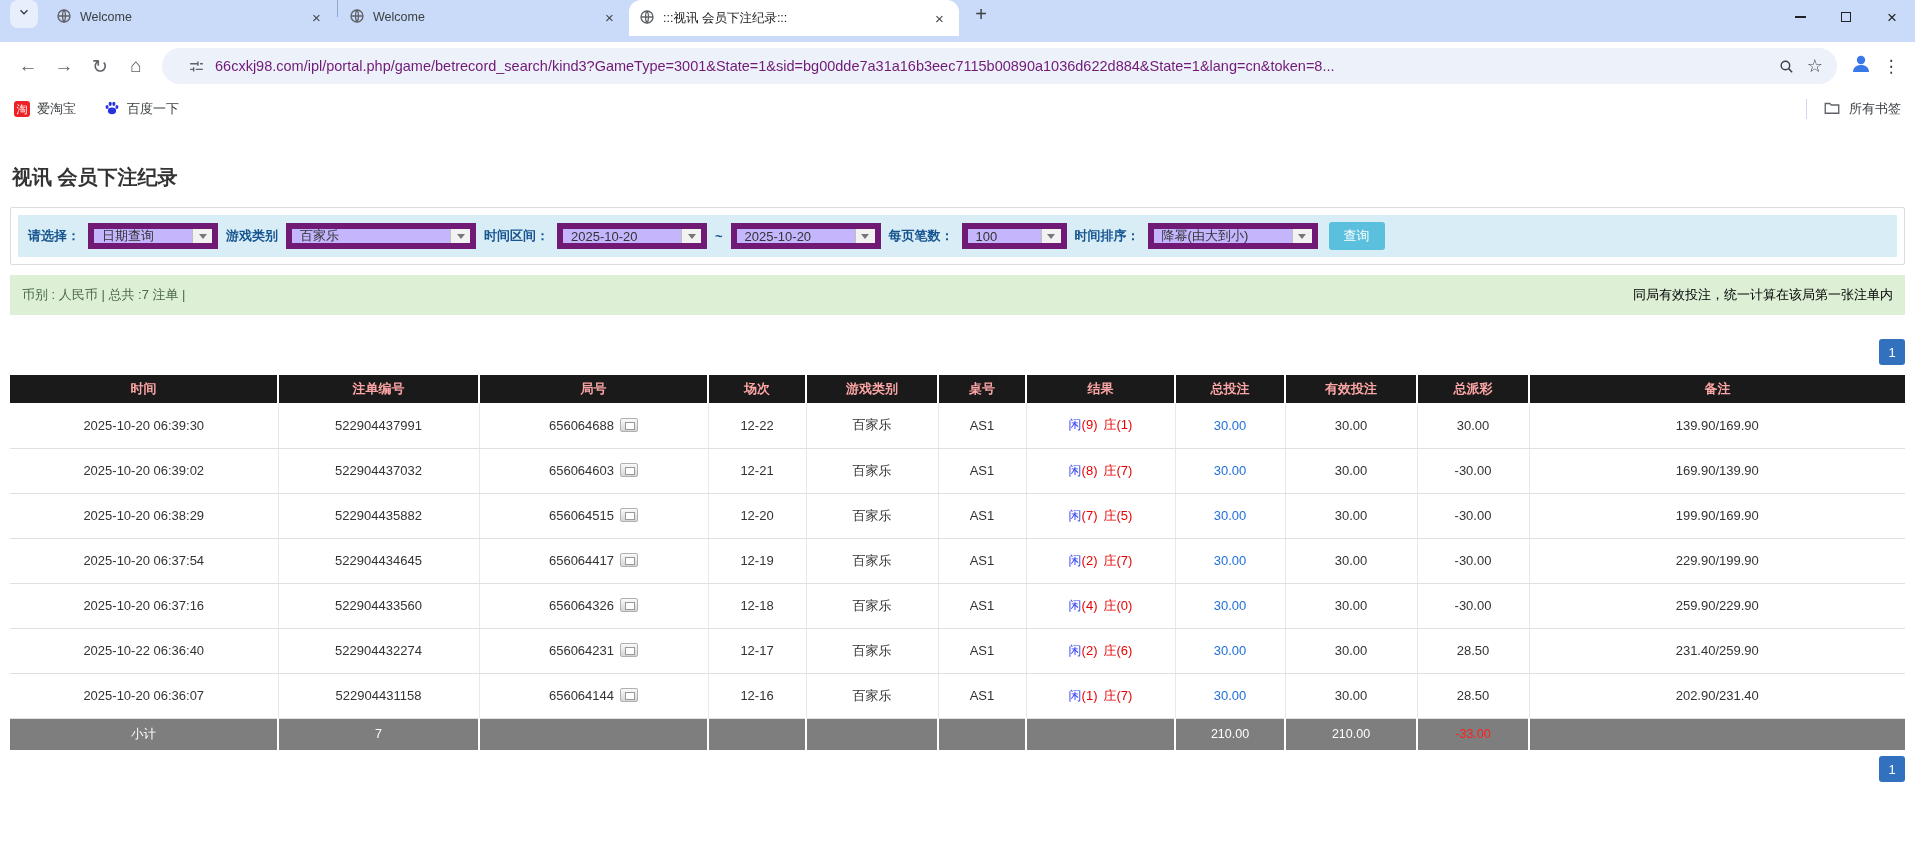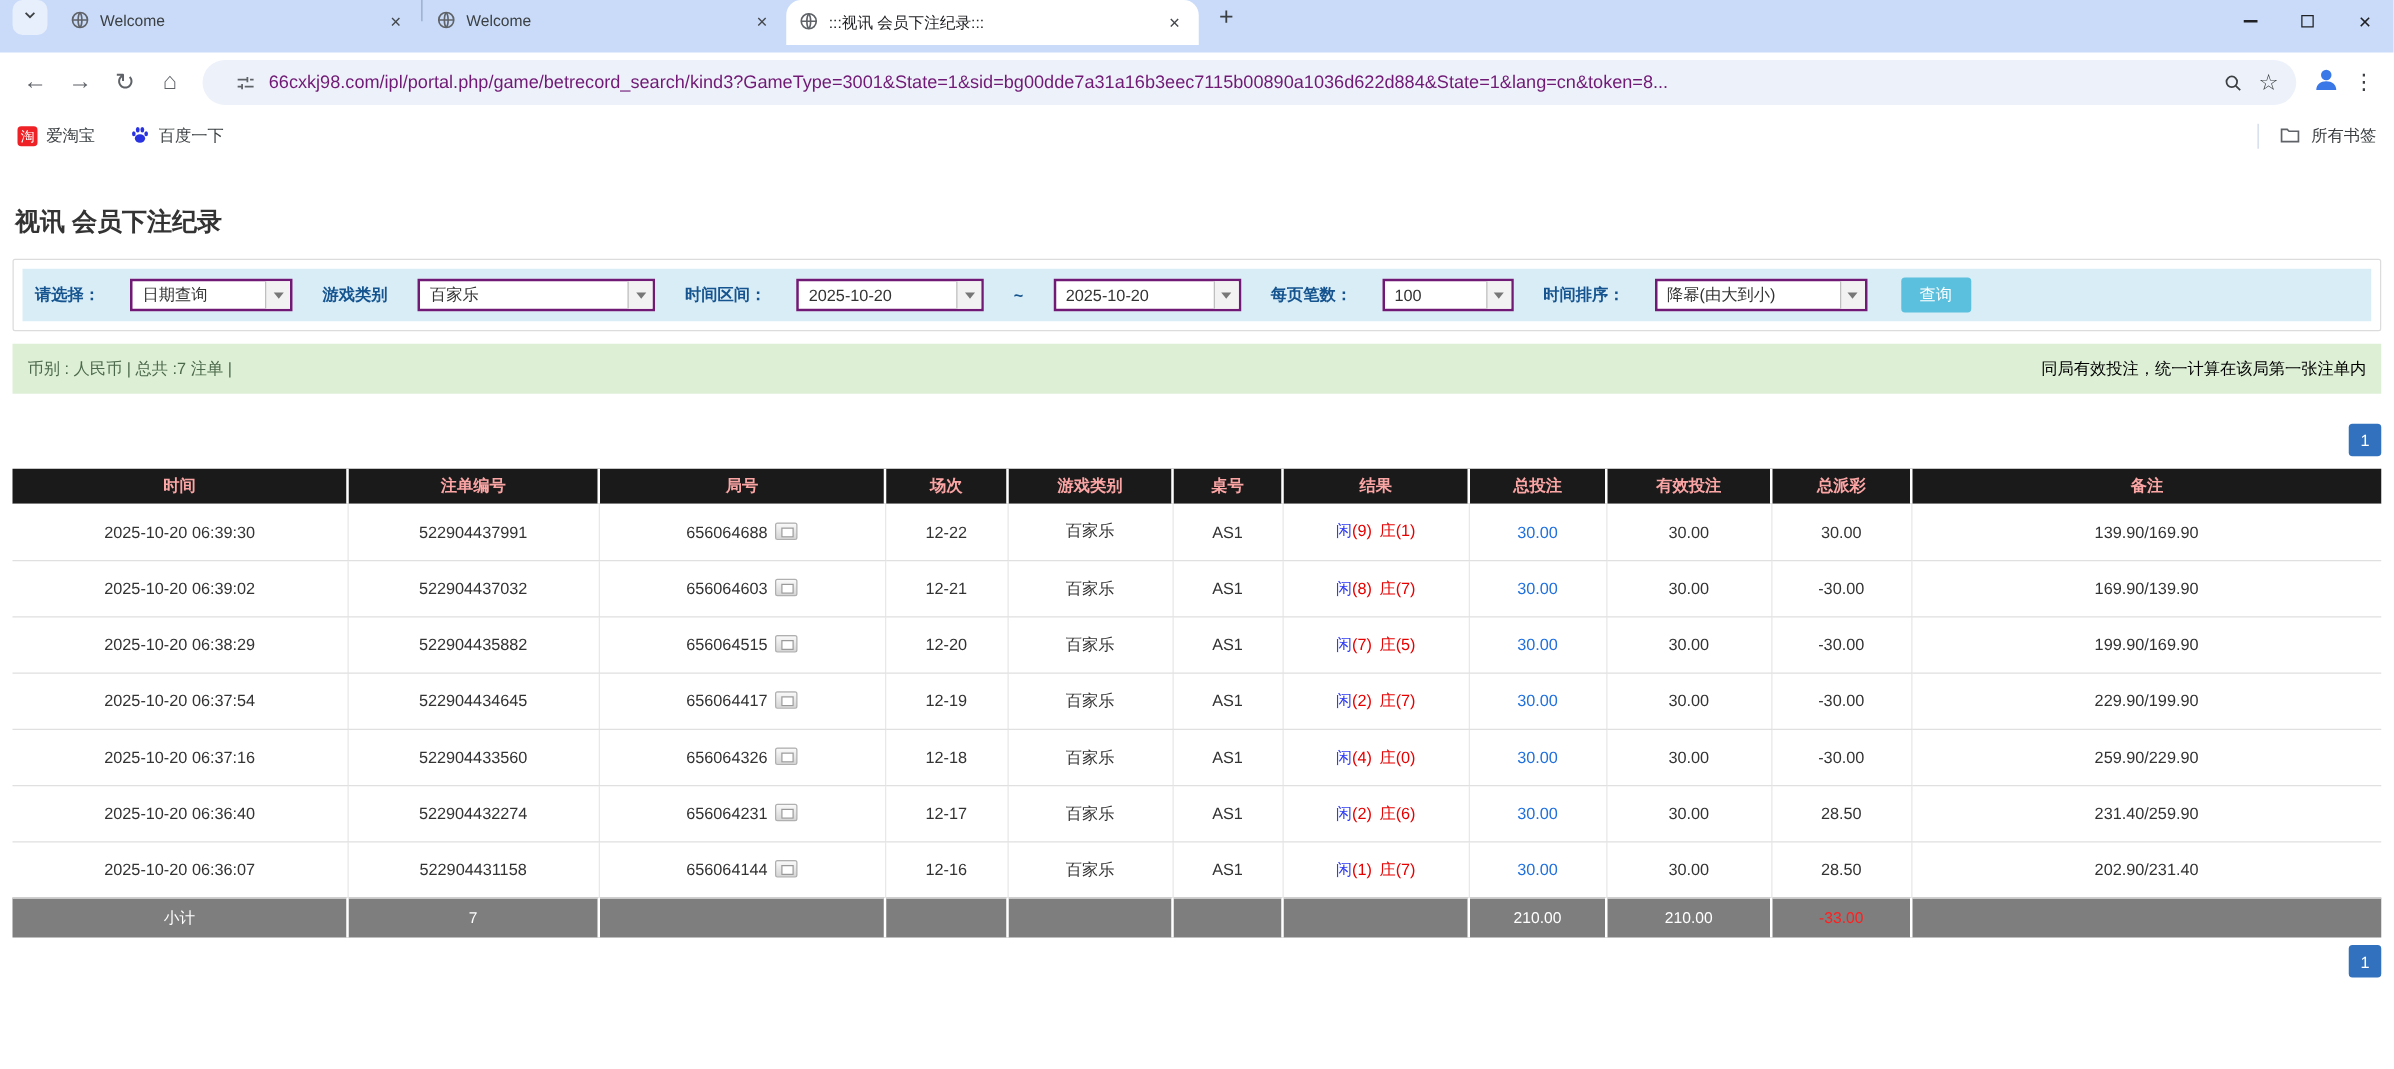--- a/index.html
+++ b/index.html
@@ -41,23 +41,23 @@
   .bm-badge{width:16px;height:16px;background:#ee2126;color:#fff;border-radius:3px;font-size:11px;
             display:flex;align-items:center;justify-content:center}
   .bm-spacer{flex:1}
   .bm-divider{width:1px;height:20px;background:#cdd7ea;margin-right:16px}
   .bm-right{display:flex;align-items:center;gap:8px;cursor:pointer}
 
   
   .content{padding:0 10px}
   .page-title{font-size:20px;font-weight:700;color:#333;margin:36px 0 0 2px}
   .filter-wrap{margin-top:16px;border:1px solid #dcdcdc;border-radius:2px;padding:7px}
-  .filter-bar{background:#d9edf7;height:42px;display:flex;align-items:center;padding:0 10px;gap:24px}
+  .filter-bar{background:#d9edf7;height:42px;display:flex;align-items:center;padding:0 10px;gap:8px}
   .flabel{color:#15548f;font-weight:bold;font-size:13px;white-space:nowrap}
-  .combo{height:26px;background:#ffffff;border:2px solid #701a75;display:flex;align-items:stretch;cursor:pointer}
+  .combo{height:26px;background:#c4b5fd;border:6px solid #701a75;display:flex;align-items:stretch;cursor:pointer}
   .combo-text{flex:1;display:flex;align-items:center;padding:0 8px;font-size:13px;color:#333;white-space:nowrap;overflow:hidden}
   .combo-arrow{width:20px;border-left:1px solid #bfbfbf;background:#f2f2f2;display:flex;align-items:center;justify-content:center}
   .combo-arrow i{width:0;height:0;border-left:4px solid transparent;border-right:4px solid transparent;border-top:5px solid #777}
   .w130{width:130px}.w190{width:190px}.w150{width:150px}.w105{width:105px}.w170{width:170px}
   .tilde{color:#15548f;font-weight:bold;font-size:13px}
   .search-btn{height:28px;padding:0 15px;background:#5bc0de;color:#fff;border:none;border-radius:3px;
               font-size:13px;margin-left:3px;cursor:pointer}
 
   .info-bar{margin-top:10px;background:#ddf0d6;height:40px;display:flex;align-items:center;
             justify-content:space-between;padding:0 12px;font-size:13px}
@@ -381,21 +381,21 @@
     <td>百家乐</td>
     <td>AS1</td>
     <td><span class="res-blue">闲</span><span class="res-red">(4)</span><span class="res-red res-banker">庄</span><span class="res-red">(0)</span></td>
     <td><span class="link">30.00</span></td>
     <td>30.00</td>
     <td class="neg">-30.00</td>
     <td>259.90/229.90</td>
   </tr>
 
   <tr>
-    <td>2025-10-20 06:36:40</td>
+    <td>2025-10-22 06:36:40</td>
     <td>522904432274</td>
     <td><span>656064231</span><span class="round-icon"></span></td>
     <td>12-17</td>
     <td>百家乐</td>
     <td>AS1</td>
     <td><span class="res-blue">闲</span><span class="res-red">(2)</span><span class="res-red res-banker">庄</span><span class="res-red">(6)</span></td>
     <td><span class="link">30.00</span></td>
     <td>30.00</td>
     <td>28.50</td>
     <td>231.40/259.90</td>

